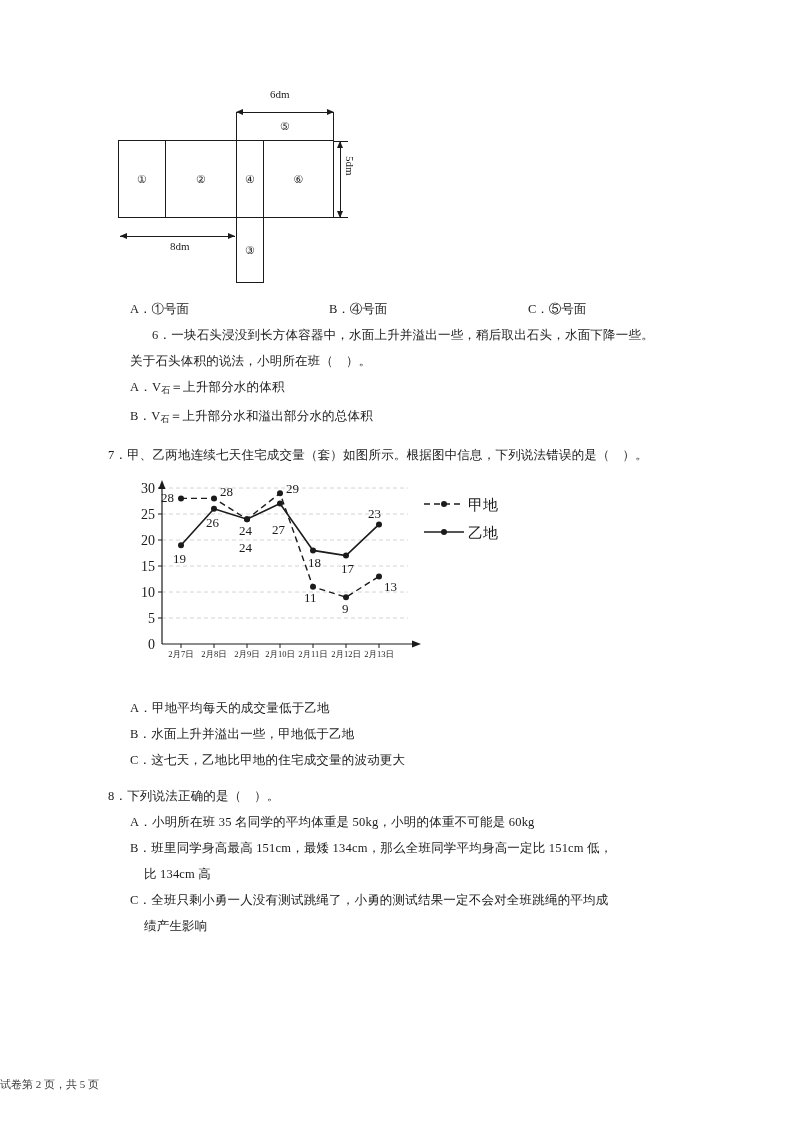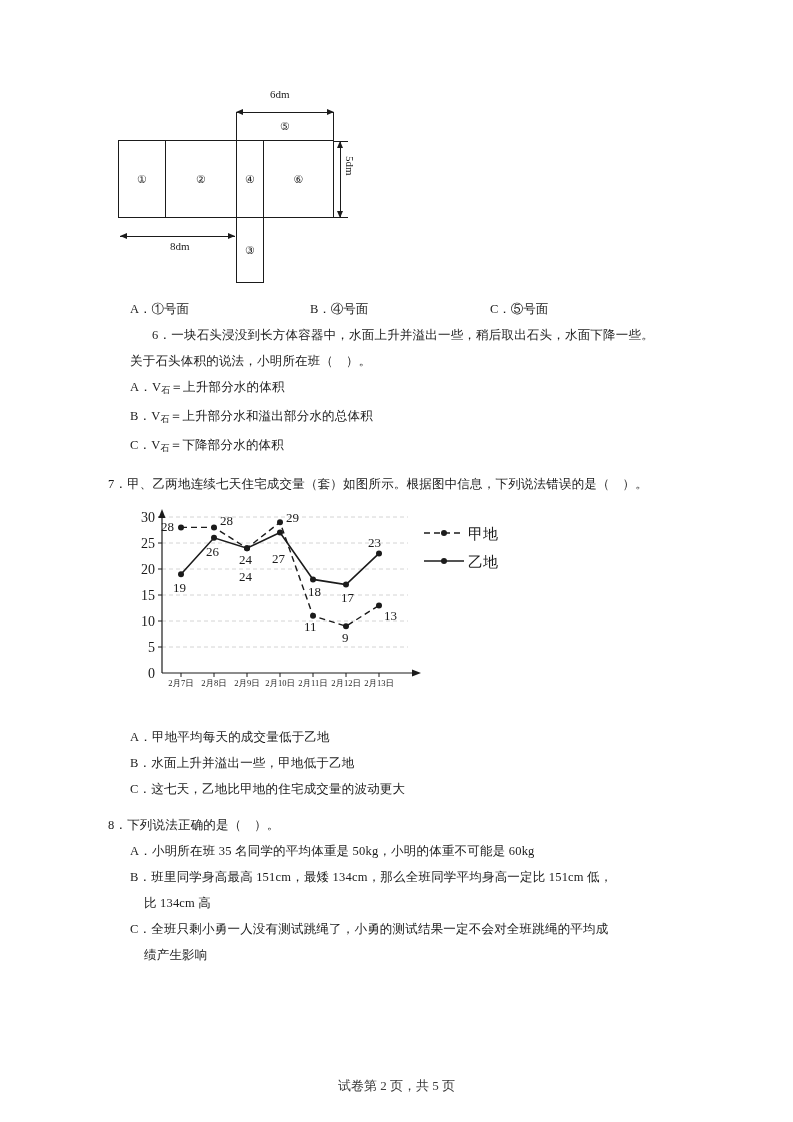--- a/index.html
+++ b/index.html
@@ -31,20 +31,21 @@
   
   .q-line {
     font-size: 12.5px;
     line-height: 26px;
     letter-spacing: 0.2px;
   }
   .opt-row {
     display: flex;
     font-size: 12.5px;
     line-height: 26px;
+    gap: 19px;
   }
   .opt {
     white-space: nowrap;
   }
   .indent {
     padding-left: 22px;
   }
   .indent2 {
     padding-left: 22px;
   }
@@ -114,22 +115,21 @@
     position: relative;
     width: 590px;
     height: 215px;
     margin-top: 6px;
   }
   .footer {
     position: absolute;
     left: 0;
     top: 1077px;
     width: 793px;
-    text-align: center;
-    font-size: 13px;
+    font-size: 11px;
     color: #3a3a3a;
   }
 </style>
 </head>
 <body>
 
 <div class="page">
   <div class="content">
 
     <div class="fig1">
@@ -173,23 +173,20 @@
     <div class="q-line" style="text-align:center;">
       <span>6．</span><span>一块石头浸没到长方体容器中，水面上升并溢出一些，稍后取出石头，水面下降一些。</span>
     </div>
     <div class="q-line indent">关于石头体积的说法，小明所在班（　）。</div>
 
     <div class="q-line indent">
       <span>A．</span><span>V</span><span class="sub">石</span><span>＝上升部分水的体积</span>
     </div>
     <div class="q-line indent">
       <span>B．</span><span>V</span><span class="sub">石</span><span>＝上升部分水和溢出部分水的总体积</span>
-    </div>
-    <div class="q-line indent">
-      <span>C．</span><span>V</span><span class="sub">石</span><span>＝下降部分水的体积</span>
     </div>
 
     <div class="q-line" style="margin-top:10px;font-family:Liberation Serif, serif;">
       <span>7．</span><span>甲、乙两地连续七天住宅成交量（套）如图所示。根据图中信息，下列说法错误的是（　）。</span>
     </div>
 
     <div class="chartwrap">
       <svg width="590" height="215" viewBox="0 0 590 215">
 
         <g stroke="#c9c9c9" stroke-width="0.8" stroke-dasharray="4,3">

